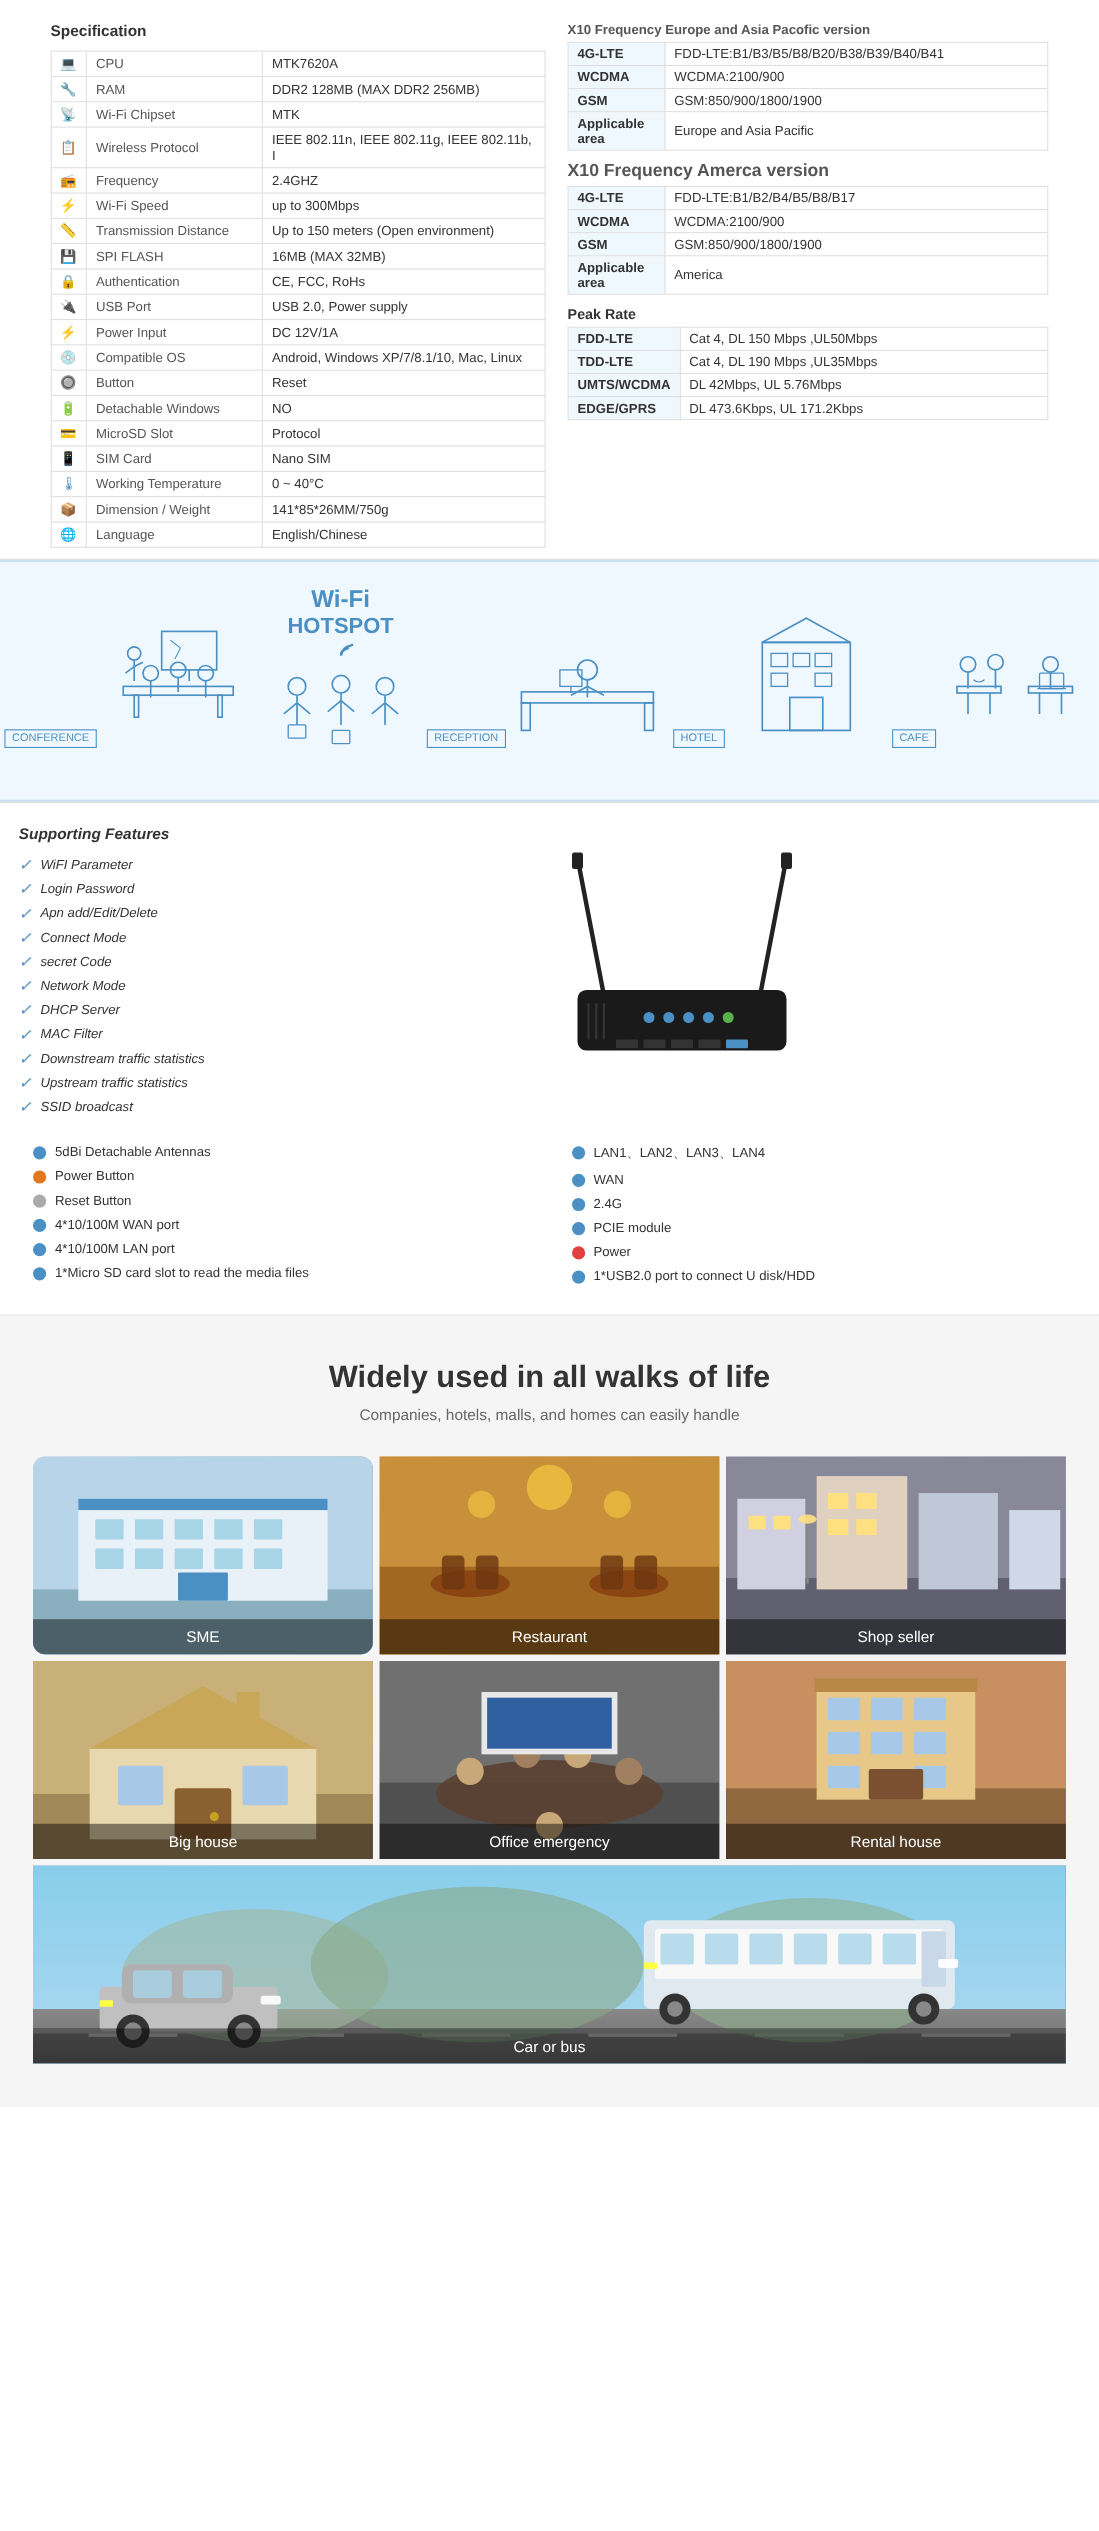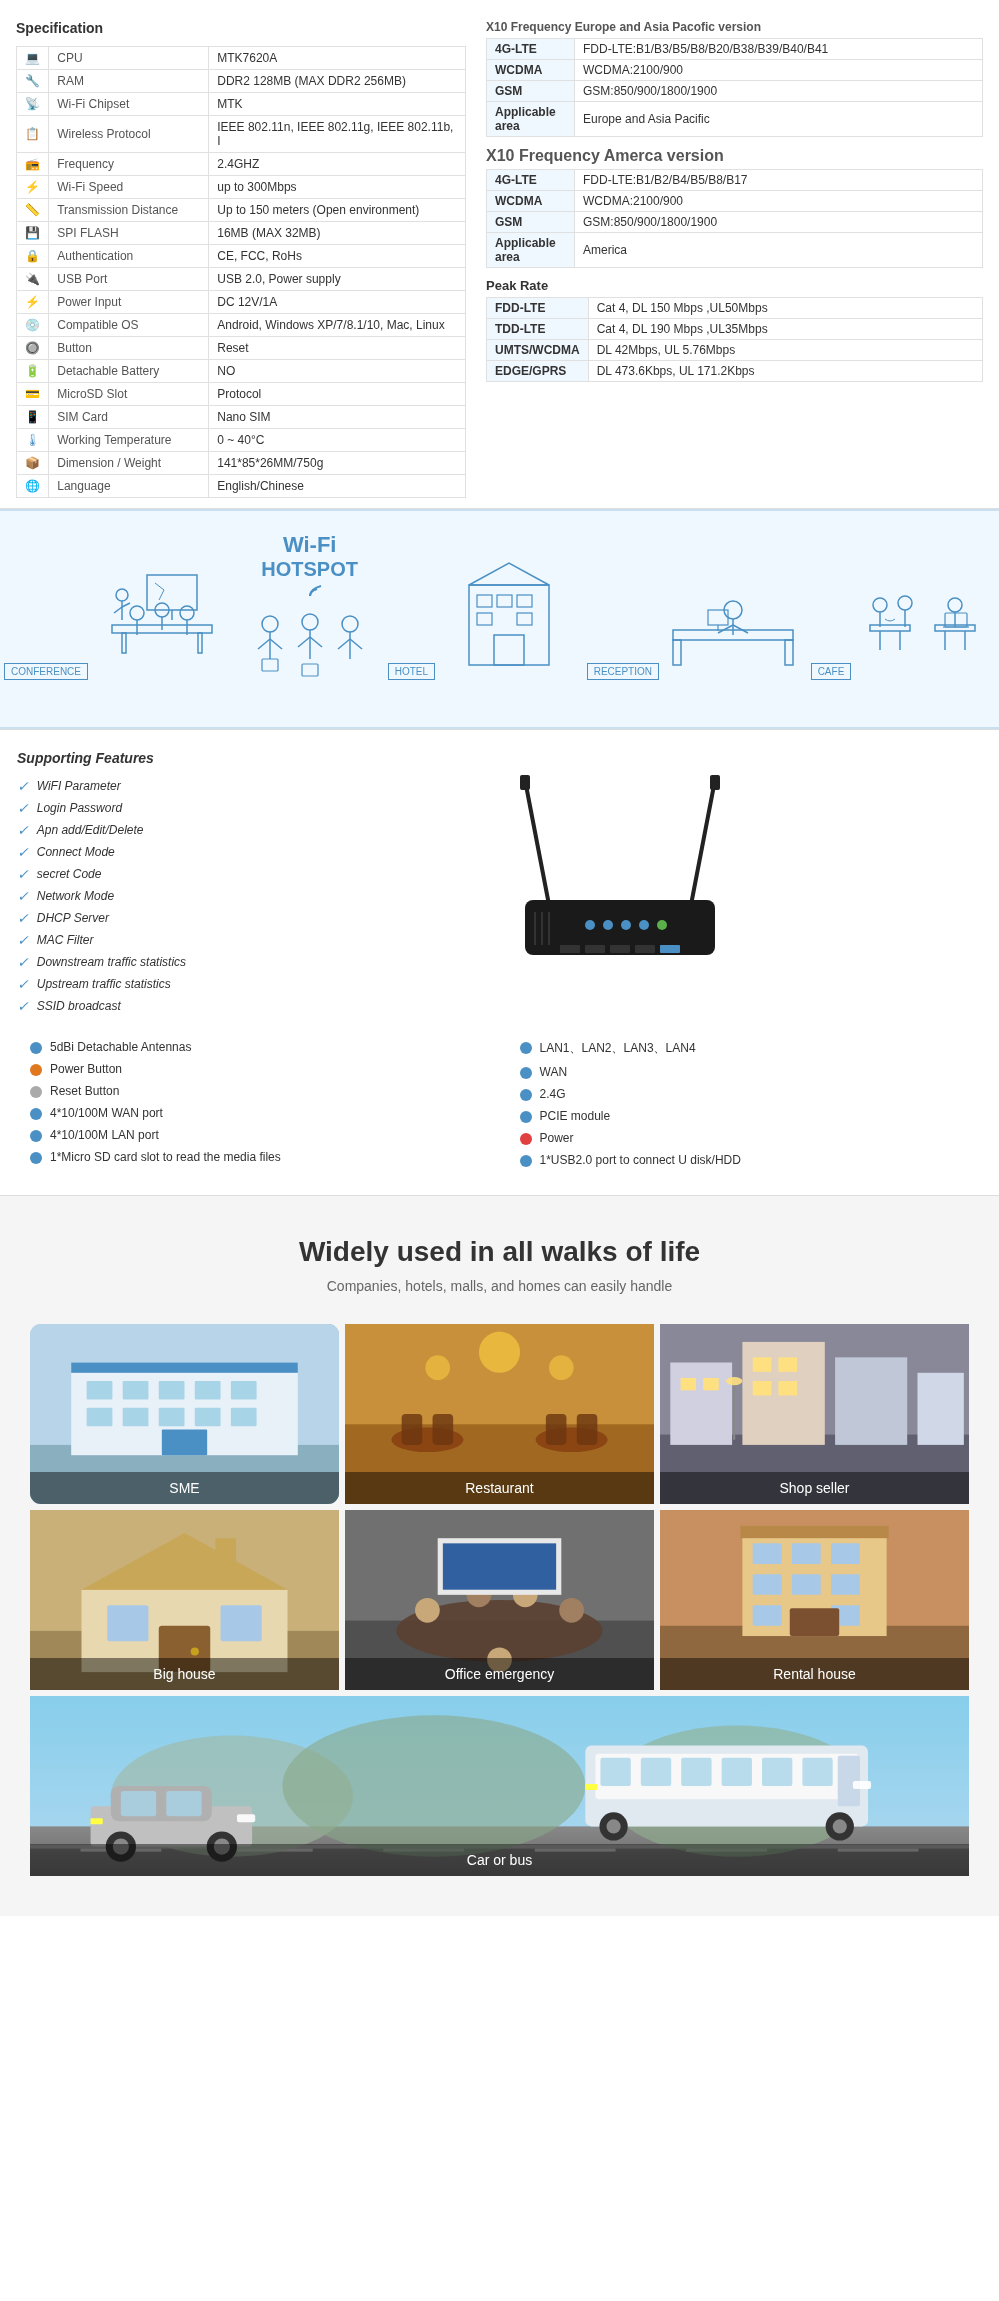--- a/index.html
+++ b/index.html
@@ -9,21 +9,21 @@
     .spec-table td { padding: 4px 8px; border: 1px solid #e0e0e0; font-size: 12px; }
     .spec-table td:first-child { width: 28px; text-align: center; }
     .spec-table td:nth-child(2) { width: 160px; color: #555; }
     .spec-table td:nth-child(3) { color: #333; }
     .icon-cell { color: #4a90c4; font-size: 14px; }
     .freq-table { border-collapse: collapse; width: 100%; margin-bottom: 10px; }
     .freq-table td { padding: 3px 8px; border: 1px solid #e0e0e0; font-size: 12px; }
     .freq-table td:first-child { background: #f0f8ff; font-weight: bold; width: 88px; }
 
     
-    .spec-wrapper { display: flex; padding: 20px 16px 10px; }
+    .spec-wrapper { display: flex; padding: 20px 46px 10px; }
     .spec-left { flex: 0 0 450px; }
     .spec-right { flex: 1; padding-left: 20px; }
 
     
     .scenario-banner { background: #f0f8ff; border-top: 2px solid #c8e0f0; border-bottom: 2px solid #c8e0f0; padding: 20px 0; overflow: hidden; height: 220px; position: relative; display: flex; align-items: center; justify-content: space-around; }
     .scenario-item { text-align: center; position: relative; }
     .scenario-label { font-size: 10px; border: 1px solid #4a90c4; color: #4a90c4; padding: 2px 6px; display: inline-block; margin-bottom: 4px; }
 
     
     .features-section { display: flex; padding: 20px 17px; gap: 20px; font-style: italic; }
@@ -120,21 +120,21 @@
     <td>Compatible OS</td>
     <td>Android, Windows XP/7/8.1/10, Mac, Linux</td>
   </tr>
           <tr>
     <td class="icon-cell">🔘</td>
     <td>Button</td>
     <td>Reset</td>
   </tr>
           <tr>
     <td class="icon-cell">🔋</td>
-    <td>Detachable Battery</td>
+    <td>Detachable Windows</td>
     <td>NO</td>
   </tr>
           <tr>
     <td class="icon-cell">💳</td>
     <td>MicroSD Slot</td>
     <td>Protocol</td>
   </tr>
           <tr>
     <td class="icon-cell">📱</td>
     <td>SIM Card</td>
@@ -281,51 +281,51 @@
       <line x1="110" y1="28" x2="110" y2="55" stroke="#4a90c4" stroke-width="1.5"></line>
       <line x1="110" y1="35" x2="98" y2="45" stroke="#4a90c4" stroke-width="1.5"></line>
       <line x1="110" y1="35" x2="122" y2="45" stroke="#4a90c4" stroke-width="1.5"></line>
 
       <rect x="62" y="60" width="16" height="12" rx="1" fill="none" stroke="#4a90c4" stroke-width="1.2"></rect>
       <rect x="22" y="55" width="16" height="12" rx="1" fill="none" stroke="#4a90c4" stroke-width="1.2"></rect>
     </svg>
   </div>
 
   <div class="scenario-item">
+    <div class="scenario-label">RECEPTION</div>
+    <svg width="140" height="120" viewBox="0 0 140 120">
+
+      <rect x="10" y="75" width="120" height="10" fill="none" stroke="#4a90c4" stroke-width="1.5"></rect>
+      <rect x="10" y="85" width="8" height="25" fill="none" stroke="#4a90c4" stroke-width="1.5"></rect>
+      <rect x="122" y="85" width="8" height="25" fill="none" stroke="#4a90c4" stroke-width="1.5"></rect>
+
+      <circle cx="70" cy="55" r="9" fill="none" stroke="#4a90c4" stroke-width="1.5"></circle>
+      <line x1="70" y1="64" x2="70" y2="80" stroke="#4a90c4" stroke-width="1.5"></line>
+      <line x1="70" y1="70" x2="55" y2="78" stroke="#4a90c4" stroke-width="1.5"></line>
+      <line x1="70" y1="70" x2="85" y2="78" stroke="#4a90c4" stroke-width="1.5"></line>
+
+      <rect x="45" y="55" width="20" height="15" fill="none" stroke="#4a90c4" stroke-width="1.2"></rect>
+      <line x1="55" y1="70" x2="55" y2="76" stroke="#4a90c4" stroke-width="1.2"></line>
+    </svg>
+  </div>
+
+  <div class="scenario-item">
     <div class="scenario-label">HOTEL</div>
     <svg width="140" height="120" viewBox="0 0 140 120">
 
       <rect x="30" y="30" width="80" height="80" fill="none" stroke="#4a90c4" stroke-width="1.5"></rect>
       <rect x="55" y="80" width="30" height="30" fill="none" stroke="#4a90c4" stroke-width="1.5"></rect>
 
       <rect x="38" y="40" width="15" height="12" fill="none" stroke="#4a90c4" stroke-width="1.2"></rect>
       <rect x="58" y="40" width="15" height="12" fill="none" stroke="#4a90c4" stroke-width="1.2"></rect>
       <rect x="78" y="40" width="15" height="12" fill="none" stroke="#4a90c4" stroke-width="1.2"></rect>
       <rect x="38" y="58" width="15" height="12" fill="none" stroke="#4a90c4" stroke-width="1.2"></rect>
       <rect x="78" y="58" width="15" height="12" fill="none" stroke="#4a90c4" stroke-width="1.2"></rect>
 
       <polygon points="30,30 70,8 110,30" fill="none" stroke="#4a90c4" stroke-width="1.5"></polygon>
-    </svg>
-  </div>
-
-  <div class="scenario-item">
-    <div class="scenario-label">RECEPTION</div>
-    <svg width="140" height="120" viewBox="0 0 140 120">
-
-      <rect x="10" y="75" width="120" height="10" fill="none" stroke="#4a90c4" stroke-width="1.5"></rect>
-      <rect x="10" y="85" width="8" height="25" fill="none" stroke="#4a90c4" stroke-width="1.5"></rect>
-      <rect x="122" y="85" width="8" height="25" fill="none" stroke="#4a90c4" stroke-width="1.5"></rect>
-
-      <circle cx="70" cy="55" r="9" fill="none" stroke="#4a90c4" stroke-width="1.5"></circle>
-      <line x1="70" y1="64" x2="70" y2="80" stroke="#4a90c4" stroke-width="1.5"></line>
-      <line x1="70" y1="70" x2="55" y2="78" stroke="#4a90c4" stroke-width="1.5"></line>
-      <line x1="70" y1="70" x2="85" y2="78" stroke="#4a90c4" stroke-width="1.5"></line>
-
-      <rect x="45" y="55" width="20" height="15" fill="none" stroke="#4a90c4" stroke-width="1.2"></rect>
-      <line x1="55" y1="70" x2="55" y2="76" stroke="#4a90c4" stroke-width="1.2"></line>
     </svg>
   </div>
 
   <div class="scenario-item">
     <div class="scenario-label">CAFE</div>
     <svg width="140" height="120" viewBox="0 0 140 120">
 
       <rect x="15" y="70" width="40" height="6" fill="none" stroke="#4a90c4" stroke-width="1.5"></rect>
       <line x1="25" y1="76" x2="25" y2="95" stroke="#4a90c4" stroke-width="1.5"></line>
       <line x1="45" y1="76" x2="45" y2="95" stroke="#4a90c4" stroke-width="1.5"></line>

